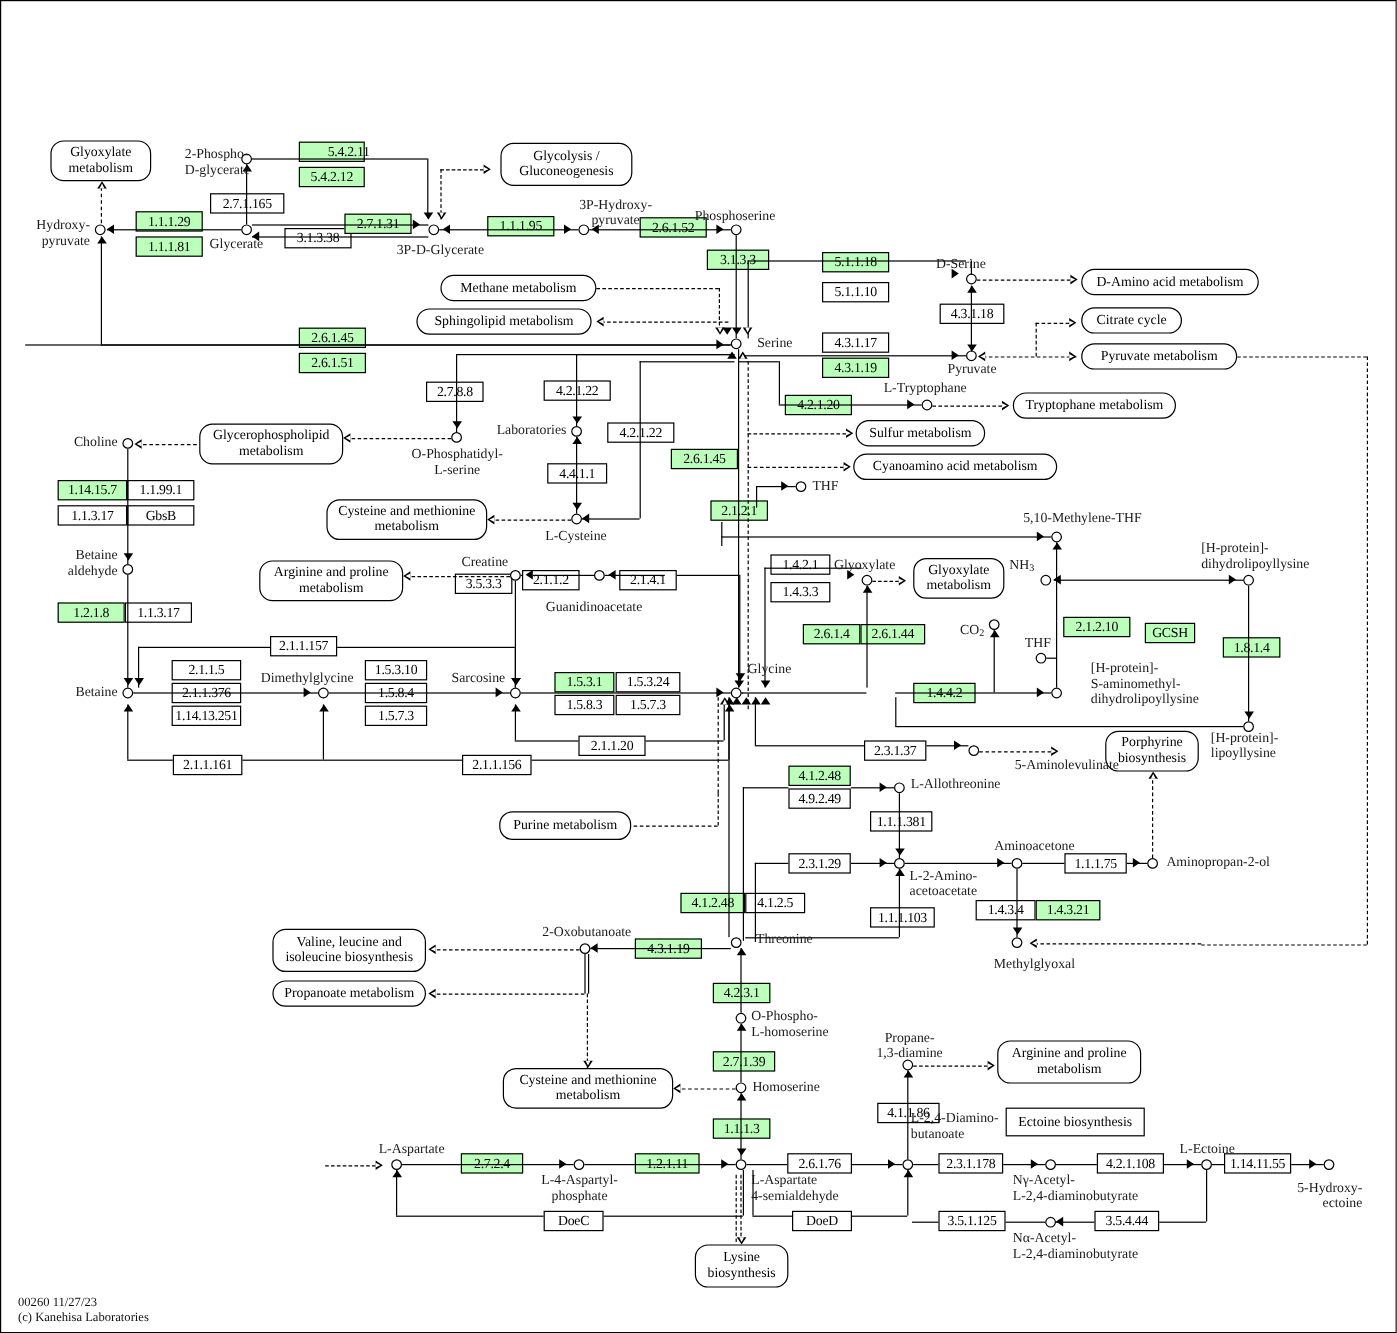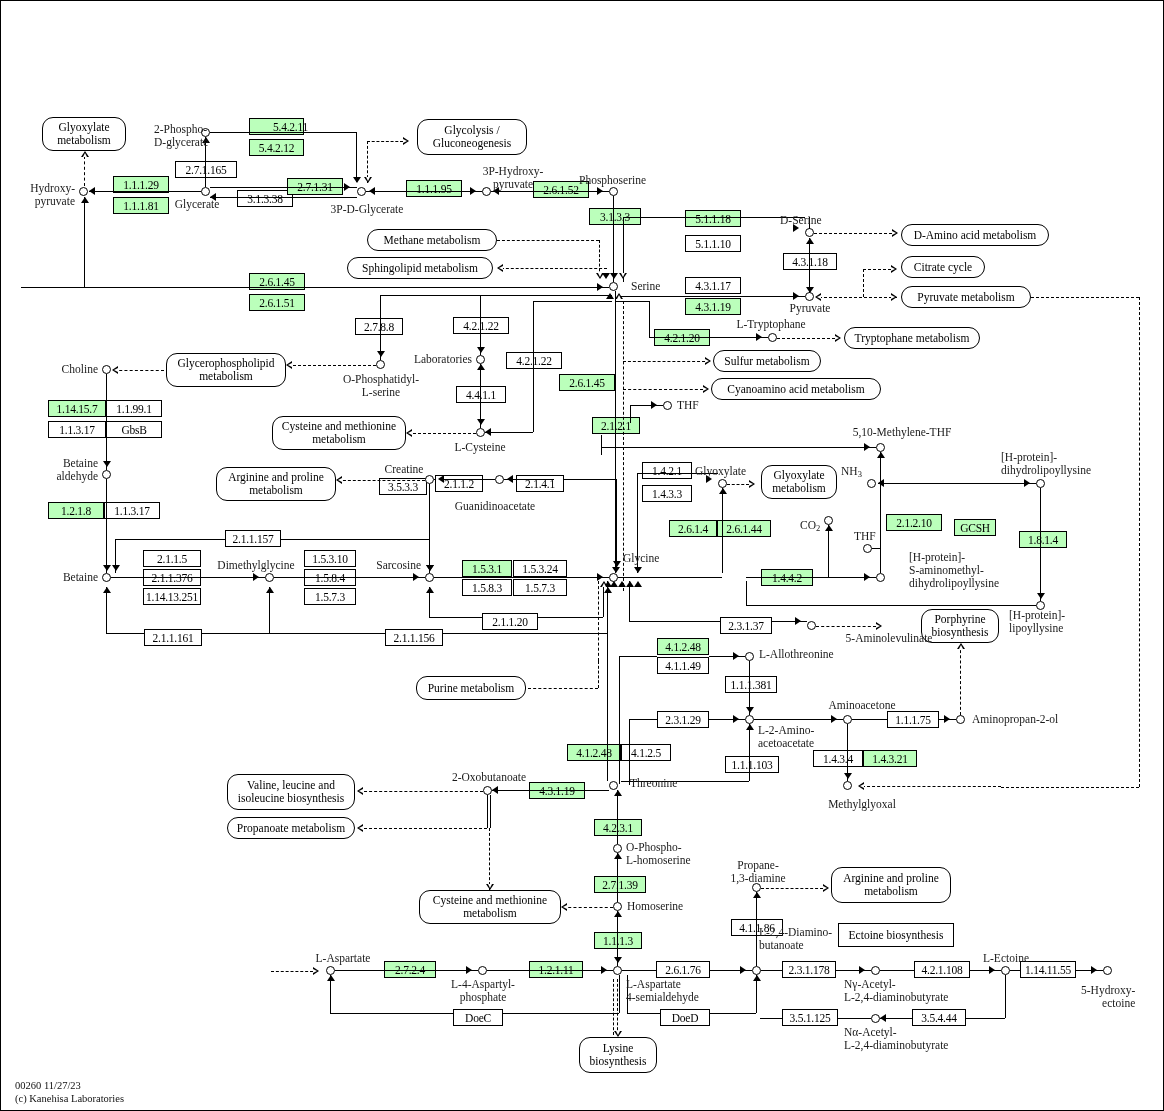--- a/index.html
+++ b/index.html
@@ -147,21 +147,21 @@
   <div class="ec" style="left:641px;top:461px;width:50px;">1.4.2.1</div>
   <div class="ec" style="left:641px;top:484px;width:50px;">1.4.3.3</div>
   <div class="ec g" style="left:668px;top:519px;width:48px;">2.6.1.4</div>
   <div class="ec g" style="left:716px;top:519px;width:54px;">2.6.1.44</div>
   <div class="ec g" style="left:760px;top:568px;width:52px;">1.4.4.2</div>
   <div class="ec g" style="left:885px;top:513px;width:56px;">2.1.2.10</div>
   <div class="ec g" style="left:953px;top:518px;width:42px;">GCSH</div>
   <div class="ec g" style="left:1018px;top:530px;width:48px;">1.8.1.4</div>
   <div class="ec" style="left:719px;top:616px;width:52px;">2.3.1.37</div>
   <div class="ec g" style="left:656px;top:637px;width:52px;">4.1.2.48</div>
-  <div class="ec" style="left:656px;top:656px;width:52px;">4.1.1.49</div>
+  <div class="ec" style="left:656px;top:656px;width:52px;">4.9.2.49</div>
   <div class="ec" style="left:724px;top:675px;width:52px;">1.1.1.381</div>
   <div class="ec" style="left:656px;top:710px;width:52px;">2.3.1.29</div>
   <div class="ec" style="left:886px;top:710px;width:52px;">1.1.1.75</div>
   <div class="ec" style="left:724px;top:755px;width:54px;">1.1.1.103</div>
   <div class="ec" style="left:812px;top:749px;width:50px;">1.4.3.4</div>
   <div class="ec g" style="left:862px;top:749px;width:54px;">1.4.3.21</div>
   <div class="ec g" style="left:566px;top:743px;width:54px;">4.1.2.48</div>
   <div class="ec" style="left:620px;top:743px;width:50px;">4.1.2.5</div>
   <div class="ec g" style="left:528px;top:781px;width:56px;">4.3.1.19</div>
   <div class="ec g" style="left:593px;top:818px;width:48px;">4.2.3.1</div>

